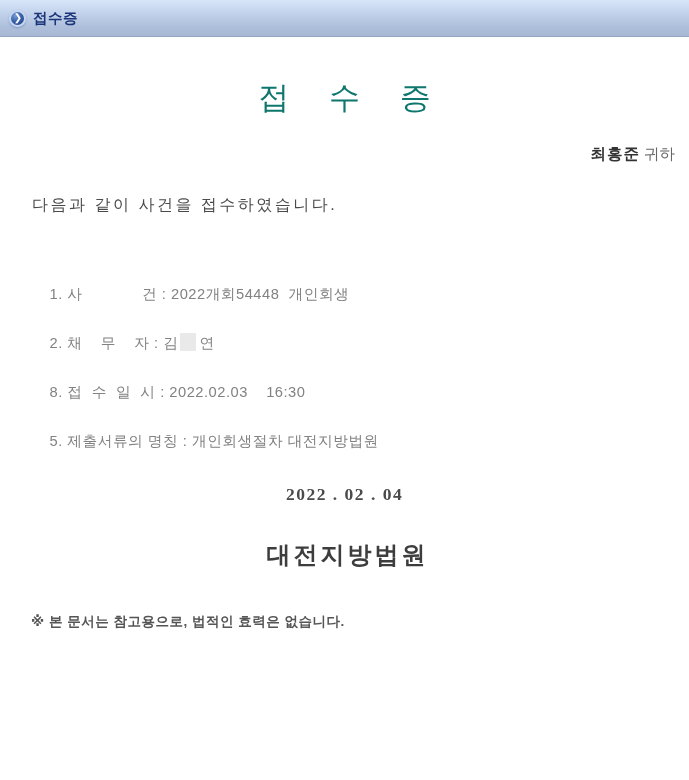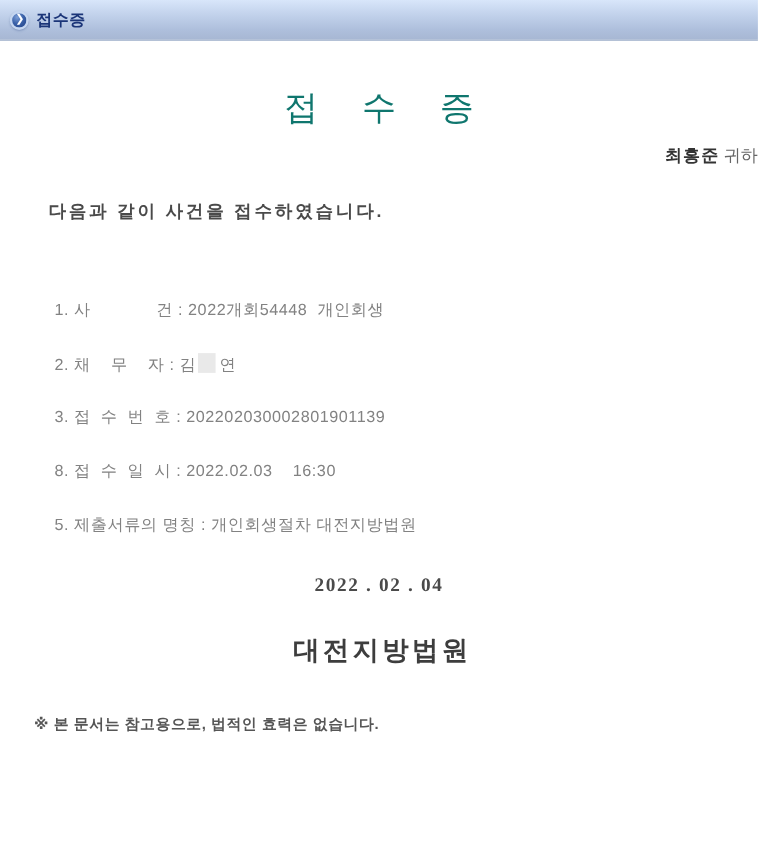--- a/index.html
+++ b/index.html
@@ -55,33 +55,34 @@
     text-align: center;
     font-family: "Liberation Serif", "DejaVu Serif", serif;
     font-size: 31px;
     color: #0f766e;
     letter-spacing: 16px;
     padding-left: 16px; 
     line-height: 1.35;
   }
 
   .recipient-line {
-    margin-top: 12px;
+    margin-top: 24px;
     text-align: right;
+    padding-right: 14px;
     font-size: 15.5px;
     line-height: 1.4;
   }
   .recipient-name { font-weight: bold; color: #333333; letter-spacing: 1px; }
   .recipient-honorific { font-weight: normal; color: #666666; margin-left: 4px; }
 
   .intro-line {
     margin-top: 30px;
-    padding-left: 44px;
+    padding-left: 32px;
     font-size: 16px;
-    font-weight: bold;
+    font-weight: normal;
     color: #4a4a4a;
     letter-spacing: 2.5px;
     line-height: 1.3;
   }
 
   .items {
     margin-top: 49px;
     padding-left: 22px;
   }
   .item-row {
@@ -159,23 +160,20 @@
   <div class="items">
 
     <div class="item-row">
       <span class="item-label">1. 사             건 : </span><span class="item-value">2022개회54448  개인회생</span>
     </div>
 
     <div class="item-row">
       <span class="item-label">2. 채    무    자 : </span><span class="item-value">김</span><span class="masked-char"></span><span class="item-value">연</span>
     </div>
 
-    <div class="item-row">
-      <span class="item-label">3. 접  수  번  호 : </span><span class="item-value">202202030002801901139</span>
-    </div>
 
     <div class="item-row">
       <span class="item-label">8. 접  수  일  시 : </span><span class="item-value">2022.02.03    16:30</span>
     </div>
 
     <div class="item-row">
       <span class="item-label">5. 제출서류의 명칭 : </span><span class="item-value">개인회생절차 대전지방법원</span>
     </div>
 
   </div>

